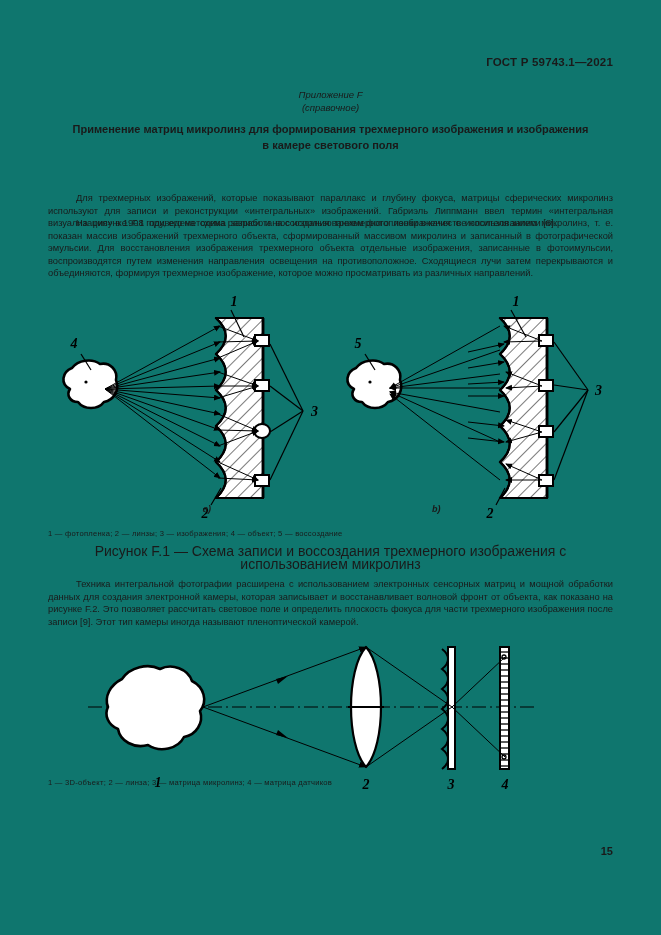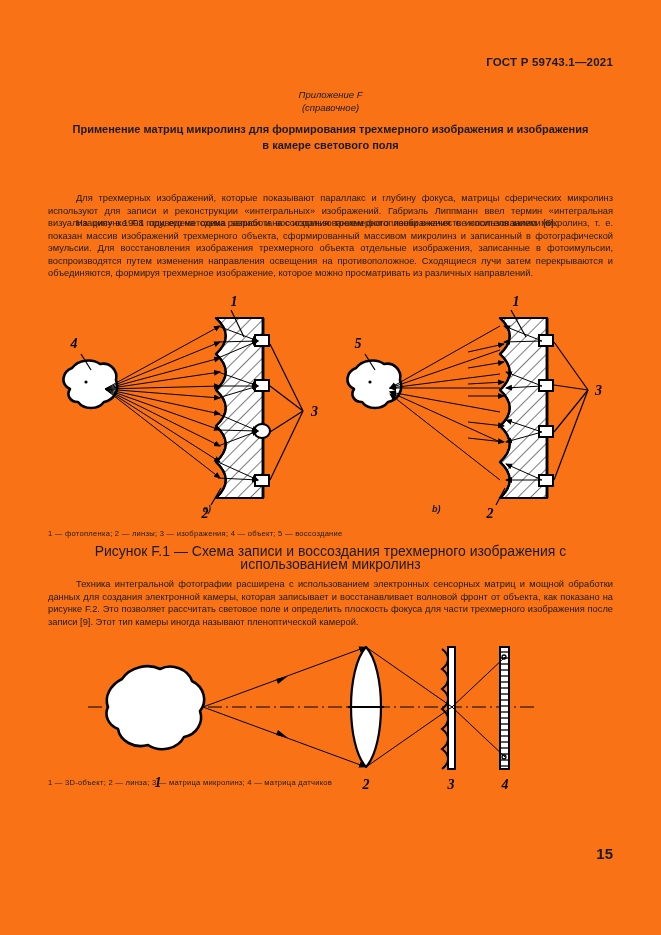--- a/index.html
+++ b/index.html
@@ -11,21 +11,21 @@
     width: 661px;
     height: 935px;
     position: relative;
     font-family: "Liberation Sans", sans-serif;
     color: #1a1a1a;
     overflow: hidden;
   }
   .page {
     position: absolute;
     inset: 0;
-    background: #f97316;
+    background: #0f766e;
   }
 
   
   .header {
     position: absolute;
     top: 56px;
     right: 48px;
     font-size: 11.5px;
     font-weight: bold;
     letter-spacing: 0.2px;
@@ -109,21 +109,21 @@
     font-size: 14px;
     line-height: 13px;
   }
   #caption-1 { top: 545px; }
   #caption-2 { top: 812px; }
 
   .page-number {
     position: absolute;
     top: 845px;
     right: 48px;
-    font-size: 15px;
+    font-size: 11px;
     font-weight: bold;
     margin-left: 14px;
   }
 
   
   svg text {
     font-family: "Liberation Serif", serif;
     font-weight: bold;
     font-style: italic;
     fill: #000;

